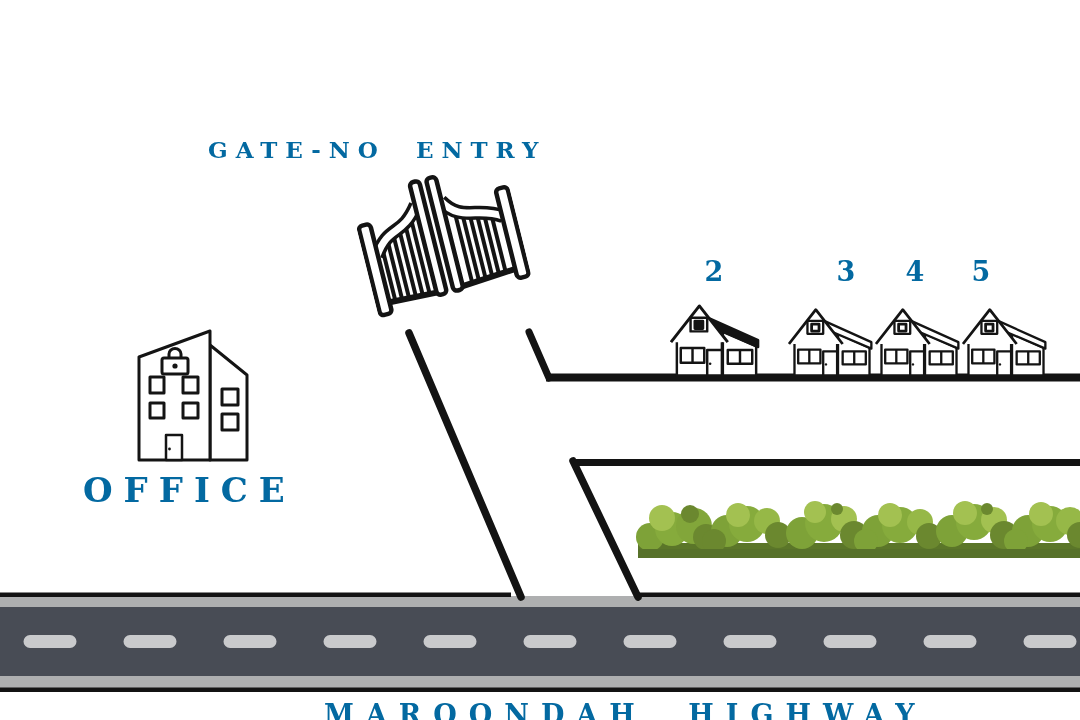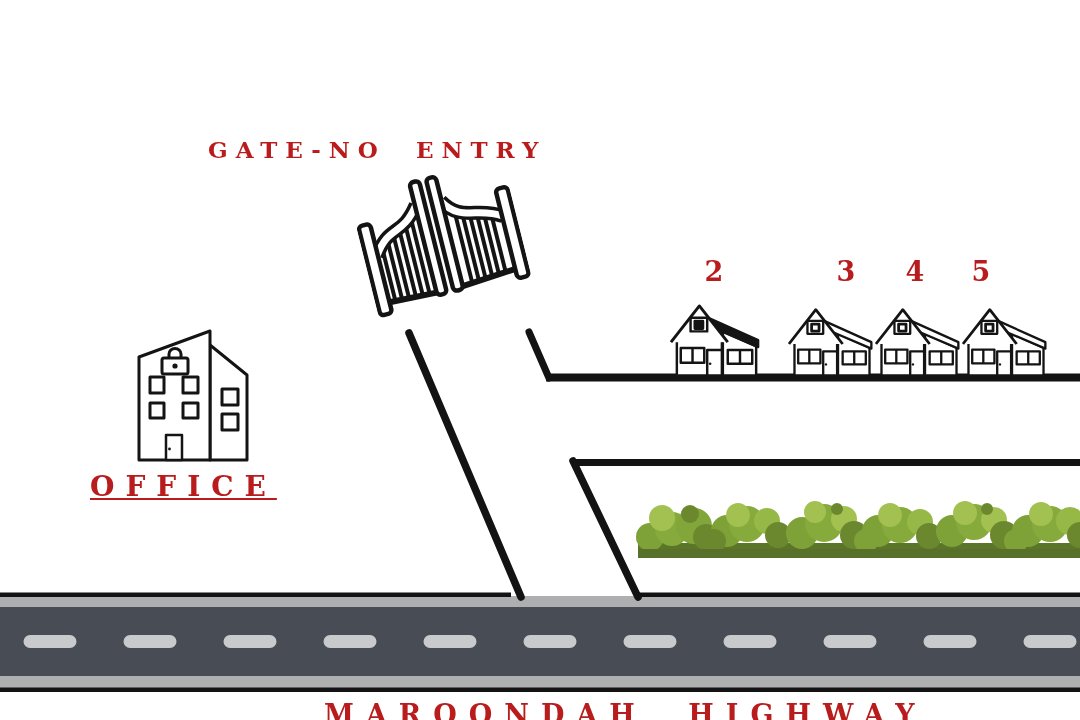--- a/index.html
+++ b/index.html
@@ -2,23 +2,23 @@
 <html><head>
 <meta charset="utf-8">
 <style>
   html,body{margin:0;padding:0;background:#e8e8e8;}
   .canvas{
     position:relative;width:1080px;height:720px;overflow:hidden;
     background:#ffffff;font-family:"DejaVu Serif","Liberation Serif",serif;
     color:#17171b;
   }
   .abs{position:absolute;}
-  .label{font-weight:bold;color:#b91c1c;white-space:nowrap;}
+  .label{font-weight:bold;color:#0369a1;white-space:nowrap;}
   .gate-label{left:208px;top:136px;font-size:23px;letter-spacing:8px;word-spacing:14px;}
-  .office-label{left:90px;top:470px;font-size:28px;letter-spacing:11px;text-decoration:underline;}
+  .office-label{left:83px;top:470px;font-size:34px;letter-spacing:11px;}
   .highway-label{left:324px;top:699px;font-size:27px;letter-spacing:12px;word-spacing:20px;}
   .house-number{font-size:27px;font-weight:bold;width:30px;text-align:center;top:256px;}
   .n2{left:699px;} .n3{left:831px;} .n4{left:900px;} .n5{left:966px;}
   .house{top:306px;width:88px;height:72.3px;}
   .house svg{width:100%;height:100%;display:block;}
   .house-2{left:670px;top:302px;width:93px;height:76.4px;}
   .house-3{left:788px;} .house-4{left:875px;} .house-5{left:962px;}
   .house .wing-roof{fill:#ffffff;}
   .house .attic-inner{fill:#ffffff;}
   .house.dark .wing-roof{fill:#141414;}

